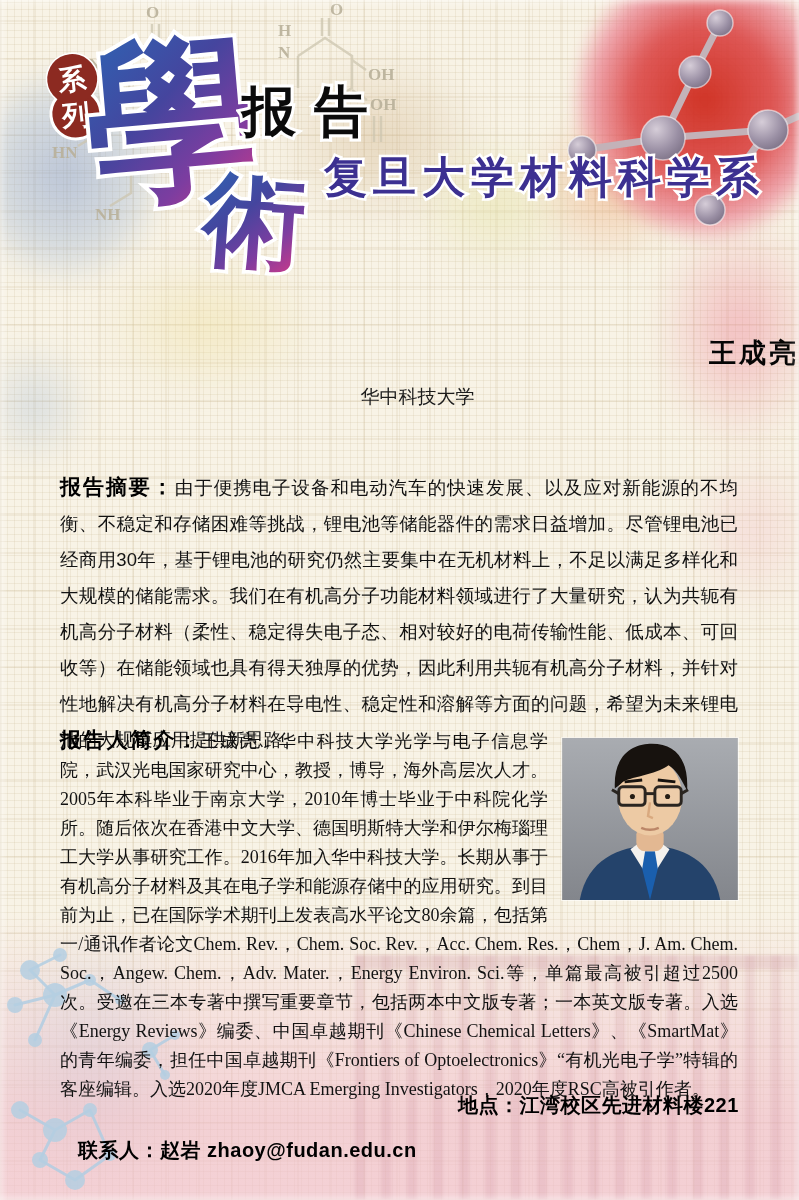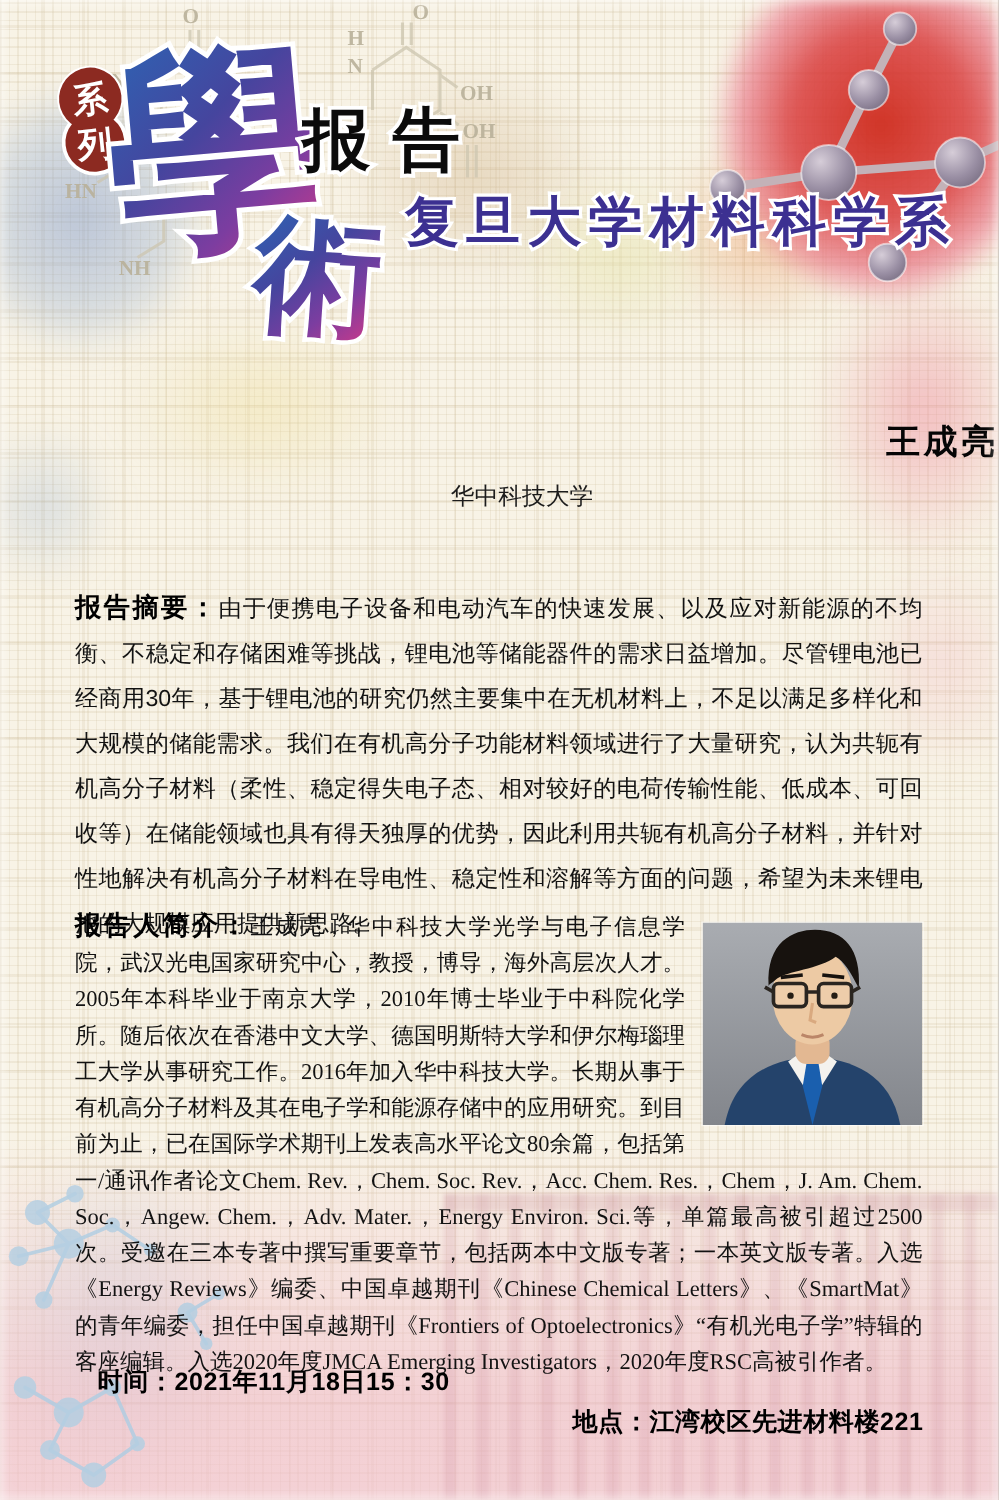--- a/index.html
+++ b/index.html
@@ -59,21 +59,21 @@
   
   .para{left:60px;width:678px;text-align:justify;color:#121212;margin-top:36px;}
   .abstract{top:433px;font-size:18.5px;line-height:36px;}
   .bio{top:690px;font-size:18px;line-height:29px;font-family:Liberation Serif, serif;}
   .para .lbl{font-weight:900;font-size:21px;letter-spacing:1px;color:#000;}
   .photo{float:right;width:176px;height:162px;margin:12px 0 6px 14px;
     box-shadow:0 0 0 1px rgba(255,255,255,.55);}
   
   .foot{position:absolute;font-size:20px;font-weight:900;color:#000;letter-spacing:.5px;white-space:nowrap;}
   .f-time{left:78px;top:1092px;}
-  .f-loc{left:458px;top:1092px;margin-top:32px;}
+  .f-loc{left:458px;top:1092px;}
   .f-contact{left:78px;top:1137px;}
 </style>
 </head>
 <body>
 
 <div class="poster">
 
   <div class="splash sp-blue1"></div>
   <div class="splash sp-blue2"></div>
   <div class="splash sp-tan"></div>
@@ -228,16 +228,16 @@
           <circle cx="72" cy="60" r="2.6"></circle>
             <circle cx="108" cy="60" r="2.6"></circle>
         </g>
         <path d="M64,45 L82,43 M98,43 L116,45" stroke="#17120e" stroke-width="3" fill="none"></path>
         <path d="M90,66 L88,80 L93,82" stroke="#d9a97f" stroke-width="2.5" fill="none"></path>
         <path d="M81,92 Q90,96 99,92" stroke="#bb8668" stroke-width="2.5" fill="none"></path>
       </svg>
     </span><span class="lbl">报告人简介：</span><span>王成亮，华中科技大学光学与电子信息学院，武汉光电国家研究中心，教授，博导，海外高层次人才。2005年本科毕业于南京大学，2010年博士毕业于中科院化学所。随后依次在香港中文大学、德国明斯特大学和伊尔梅瑙理工大学从事研究工作。2016年加入华中科技大学。长期从事于有机高分子材料及其在电子学和能源存储中的应用研究。到目前为止，已在国际学术期刊上发表高水平论文80余篇，包括第一/通讯作者论文Chem. Rev.，Chem. Soc. Rev.，Acc. Chem. Res.，Chem，J. Am. Chem. Soc.，Angew. Chem.，Adv. Mater.，Energy Environ. Sci.等，单篇最高被引超过2500次。受邀在三本专著中撰写重要章节，包括两本中文版专著；一本英文版专著。入选《Energy Reviews》编委、中国卓越期刊《Chinese Chemical Letters》、《SmartMat》的青年编委，担任中国卓越期刊《Frontiers of Optoelectronics》“有机光电子学”特辑的客座编辑。入选2020年度JMCA Emerging Investigators，2020年度RSC高被引作者。</span>
   </div>
 
-  <div class="foot f-time"><span>时间：</span><span>2021年11月18日15：30</span></div>
   <div class="foot f-loc"><span>地点：</span><span>江湾校区先进材料楼221</span></div>
+  <div class="foot f-contact"><span>联系人：</span><span>赵岩 zhaoy@fudan.edu.cn</span></div>
 
 </div>
 
 </body></html>

